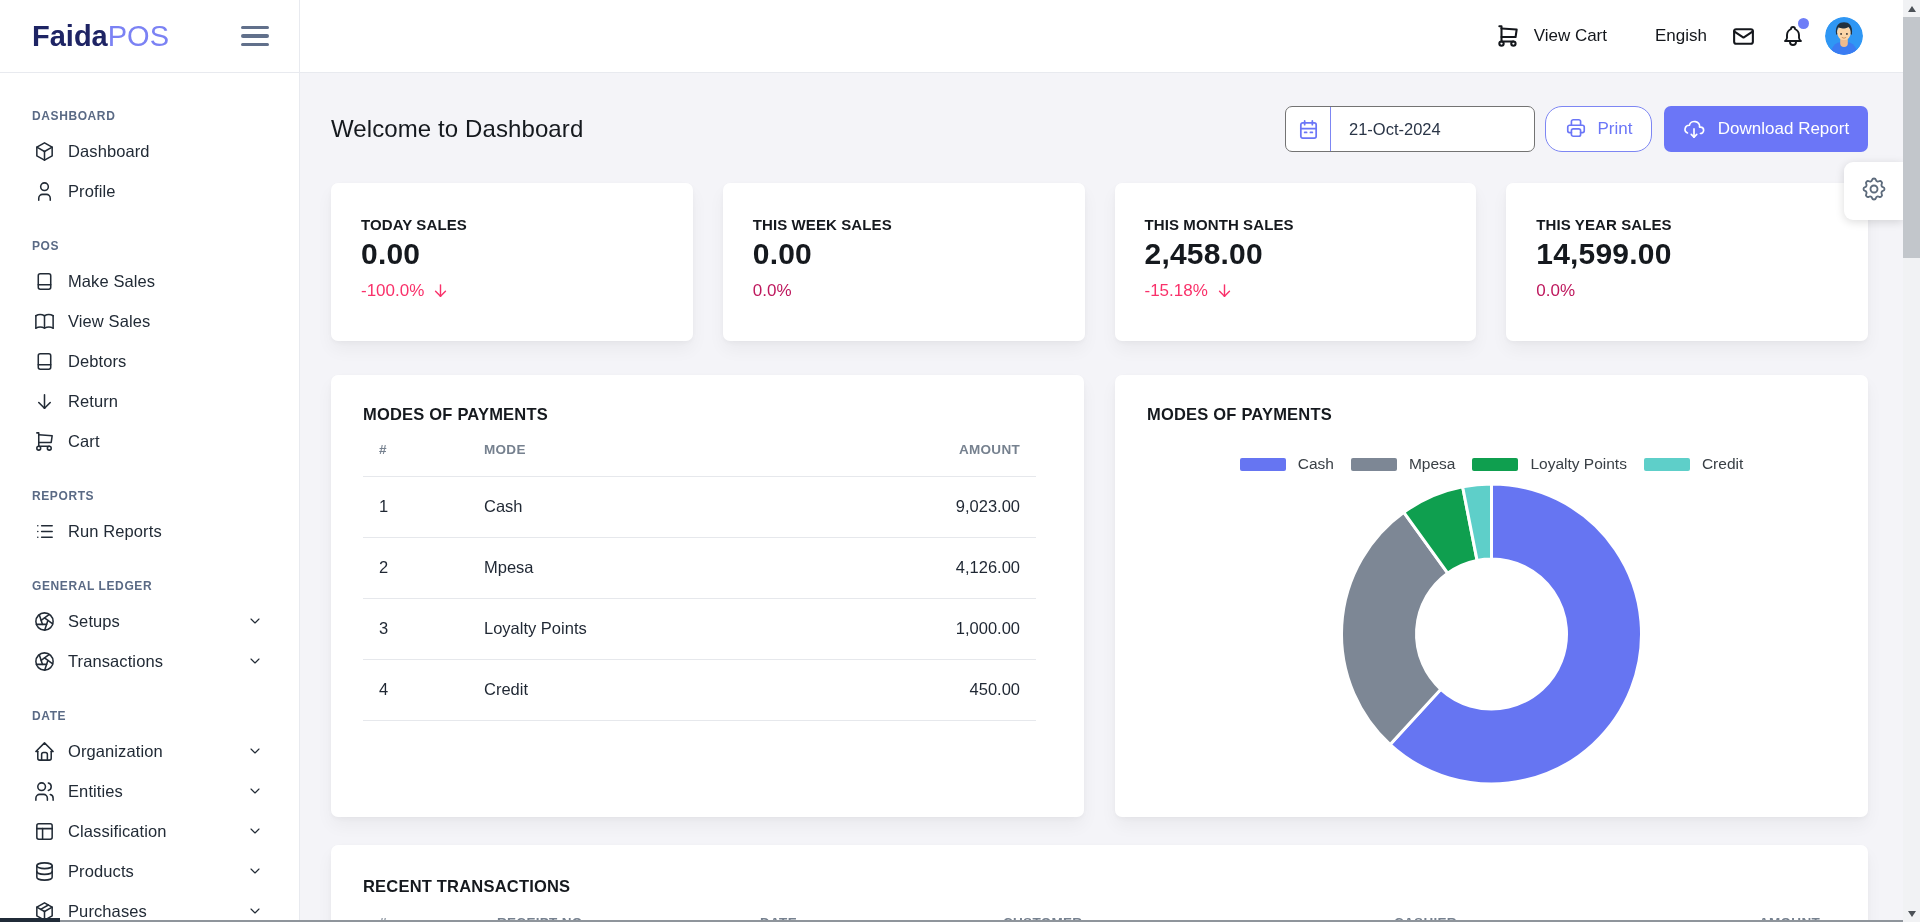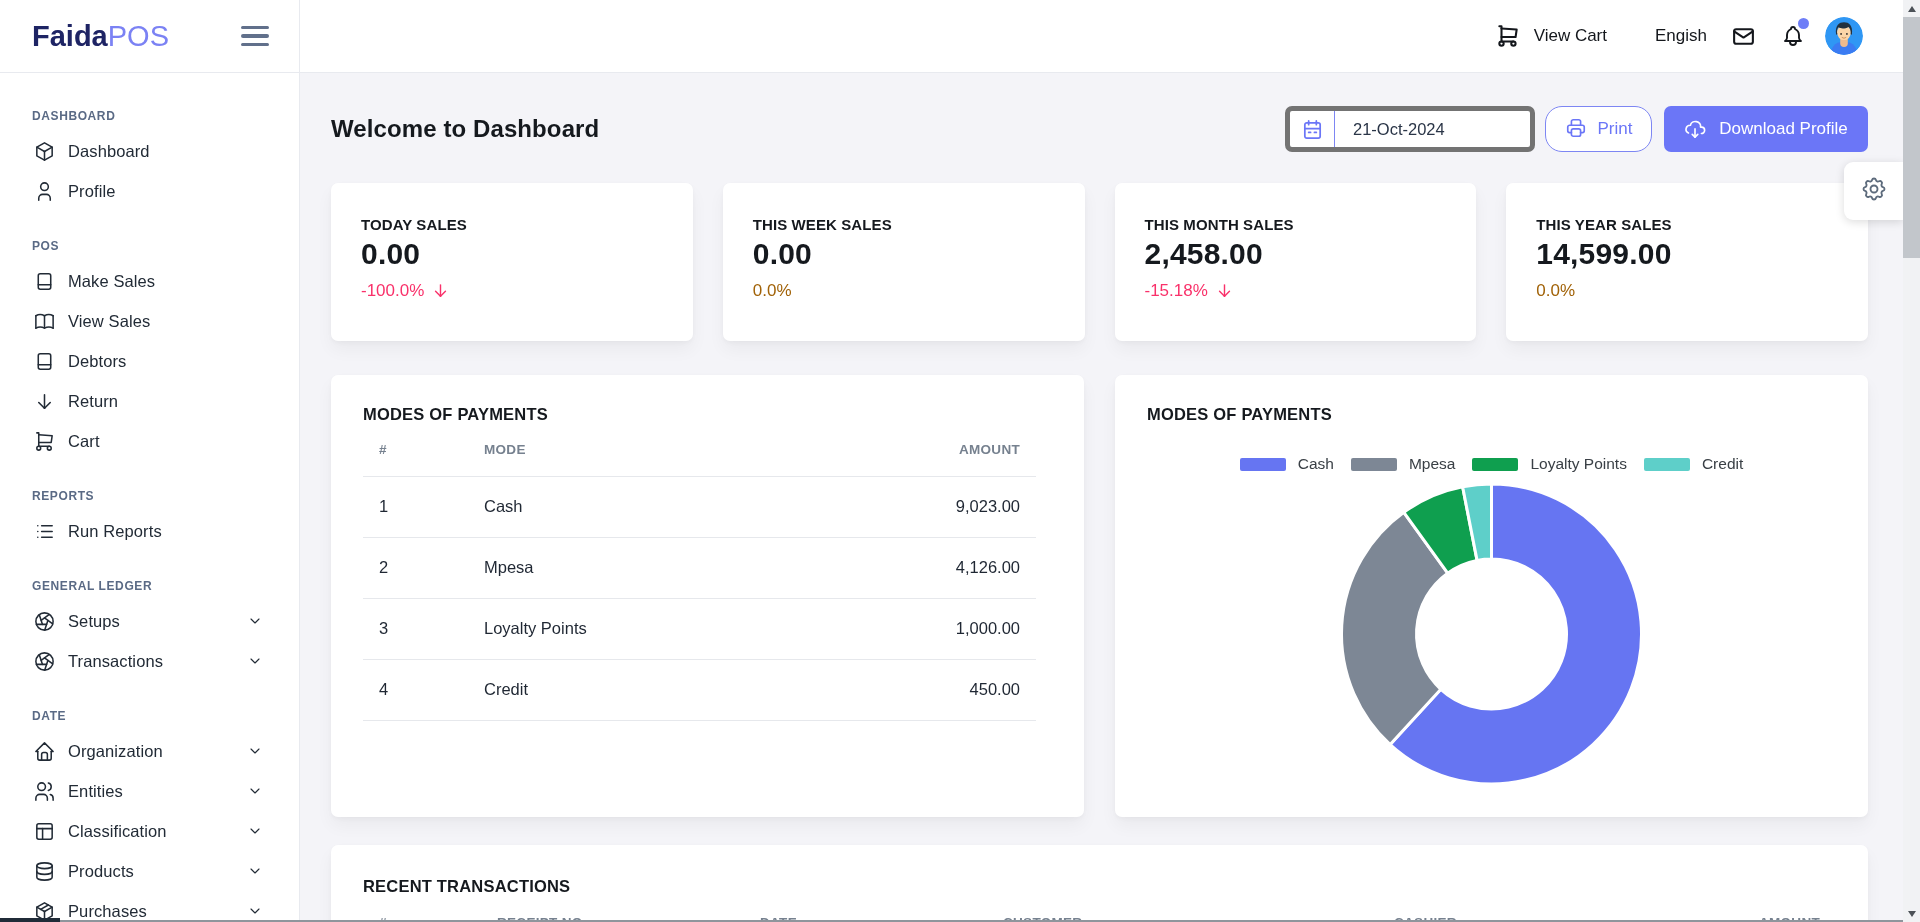--- a/index.html
+++ b/index.html
@@ -35,42 +35,42 @@
   .mail-btn { margin-left:24px; cursor:pointer; }
   .mail-btn svg { width:25px; height:25px; stroke:#14171c; fill:none; stroke-width:2; stroke-linecap:round; stroke-linejoin:round; }
   .bell-btn { margin-left:25px; cursor:pointer; position:relative; }
   .bell-btn svg { width:24px; height:24px; stroke:#14171c; fill:none; stroke-width:1.9; stroke-linecap:round; stroke-linejoin:round; }
   .bell-badge { position:absolute; right:-4px; top:-6px; width:11px; height:11px; border-radius:50%; background:#6e7ef7; }
   .avatar { margin-left:20px; width:38px; height:38px; border-radius:50%; overflow:hidden; cursor:pointer; }
 
   
   .main { position:absolute; left:300px; top:73px; width:1603px; height:849px; padding:33px 35px 0 31px; background:#f4f4f8; }
   .page-head { height:46px; display:flex; align-items:center; }
-  .page-title { font-size:24px; font-weight:700; color:#15191e; letter-spacing:.1px; }
+  .page-title { font-size:24px; font-weight:400; color:#15191e; letter-spacing:.1px; }
   .head-controls { margin-left:auto; display:flex; align-items:center; }
-  .date-picker { width:250px; height:46px; border:5px solid #737373; border-radius:7px; background:#fff; display:flex; align-items:center; cursor:pointer; }
+  .date-picker { width:250px; height:46px; border:1px solid #737373; border-radius:7px; background:#fff; display:flex; align-items:center; cursor:pointer; }
   .date-picker .dp-icon { width:45px; height:100%; display:flex; align-items:center; justify-content:center; border-right:1px solid #7d86f3; }
   .date-picker .dp-icon svg { width:23px; height:23px; stroke:#6b76f7; fill:none; stroke-width:1.8; stroke-linecap:round; stroke-linejoin:round; }
   .date-picker .dp-value { padding-left:18px; font-size:16.5px; color:#2a3547; }
   .btn-print { margin-left:10px; height:46px; width:107px; border:1px solid #7d86f3; border-radius:17px; background:#fff; display:flex; align-items:center; justify-content:center; gap:11px; cursor:pointer; }
   .btn-print svg { width:22px; height:22px; stroke:#6b76f7; fill:none; stroke-width:1.8; stroke-linecap:round; stroke-linejoin:round; }
   .btn-print .lbl { font-size:17px; color:#6b76f7; }
   .btn-download { margin-left:12px; height:46px; width:204px; border:none; border-radius:7px; background:#6b76f7; display:flex; align-items:center; justify-content:center; gap:13px; cursor:pointer; }
   .btn-download svg { width:22px; height:22px; stroke:#fff; fill:none; stroke-width:1.8; stroke-linecap:round; stroke-linejoin:round; }
   .btn-download .lbl { font-size:17px; color:#fff; }
 
   .card { background:#fff; border-radius:7px; box-shadow:0 9px 17px rgba(0,0,0,.045), 0 2px 4px rgba(0,0,0,.03); }
 
   .stats-row { margin-top:31px; display:grid; grid-template-columns:repeat(4,1fr); gap:30px; }
   .stat-card { height:158px; padding:33px 30px 12px 30px; }
   .stat-label { font-size:15px; font-weight:700; color:#15191e; letter-spacing:.1px; }
   .stat-value { margin-top:4px; font-size:30px; line-height:1.12; font-weight:700; color:#15191e; letter-spacing:.2px; }
   .stat-change { margin-top:10px; font-size:17px; display:flex; align-items:center; gap:8px; }
   .stat-change.negative { color:#f9316a; }
-  .stat-change.neutral { color:#a16207;text-align:center; }
+  .stat-change.neutral { color:#be185d;text-align:center; }
   .stat-change .arrow svg { width:17px; height:17px; stroke:#f9316a; fill:none; stroke-width:2; stroke-linecap:round; stroke-linejoin:round; display:block; }
 
   .mid-row { margin-top:34px; display:grid; grid-template-columns:1fr 1fr; gap:31px; }
   .mid-card { height:442px; padding:30px 48px 0 32px; position:relative; }
   .card-title { font-size:16.5px; font-weight:700; color:#15191e; letter-spacing:.2px; }
 
   table.ptable { width:100%; border-collapse:collapse; margin-top:0; }
   table.ptable th { height:52px; vertical-align:middle; font-size:13.5px; font-weight:700; color:#76818f; letter-spacing:.3px; text-align:left; padding:0 16px; border-bottom:1px solid #e6e8ec; }
   table.ptable td { height:61px; vertical-align:middle; font-size:16.5px; color:#1f2733; text-align:left; padding:0 16px; border-bottom:1px solid #e6e8ec; }
   table.ptable .col-num { width:105px; }
@@ -384,21 +384,21 @@
         <span class="lbl">Print</span>
       </button>
       <button class="btn-download">
         <span>
           <svg viewBox="0 0 24 24">
               <path d="M19 18a3.5 3.5 0 0 0 0 -7h-1a5 4.5 0 0 0 -11 -2a4.6 4.4 0 0 0 -2.1 8.4"></path>
               <path d="M12 13l0 9"></path>
               <path d="M9 19l3 3l3 -3"></path>
             </svg>
         </span>
-        <span class="lbl">Download Profile</span>
+        <span class="lbl">Download Report</span>
       </button>
     </div>
   </div>
 
   <div class="stats-row" id="stats-row">
       <div class="card stat-card">
         <div class="stat-label">TODAY SALES</div>
         <div class="stat-value">0.00</div>
         <div class="stat-change negative">
           <span>-100.0%</span>

